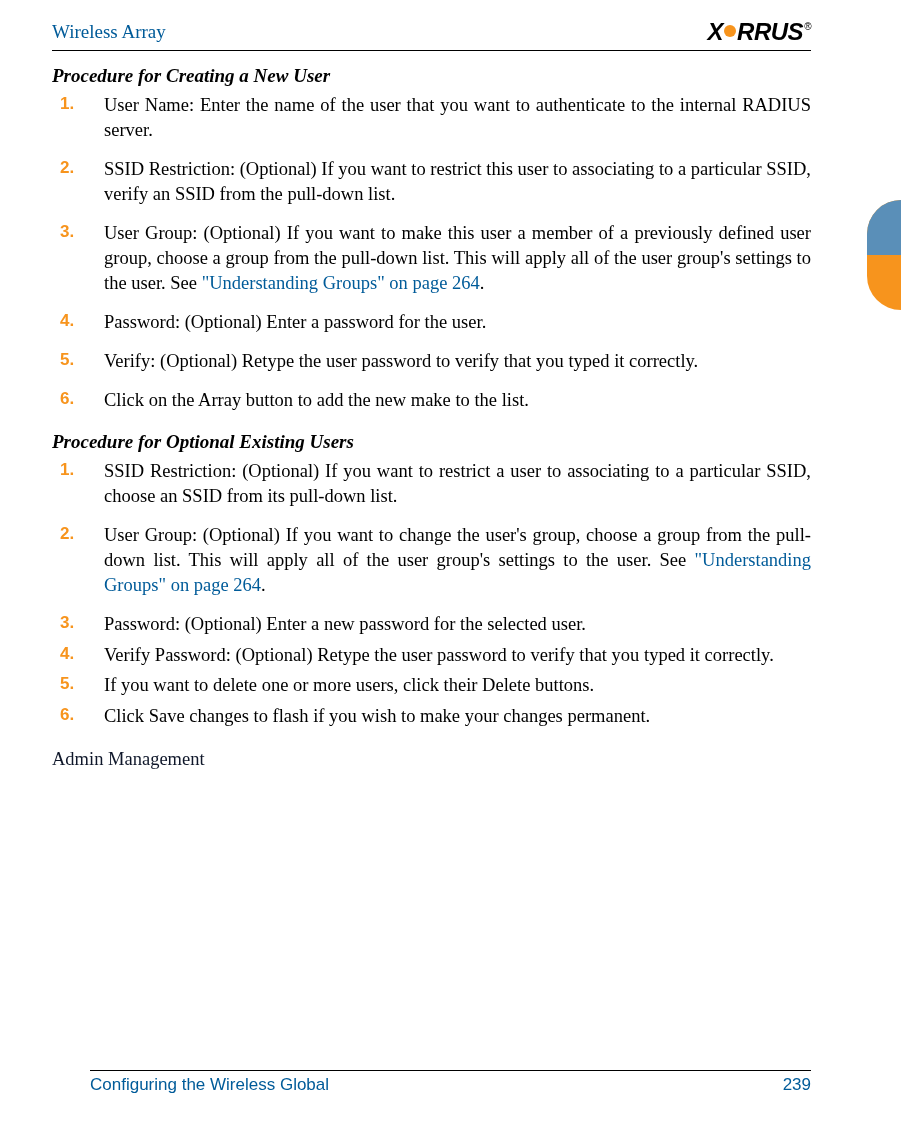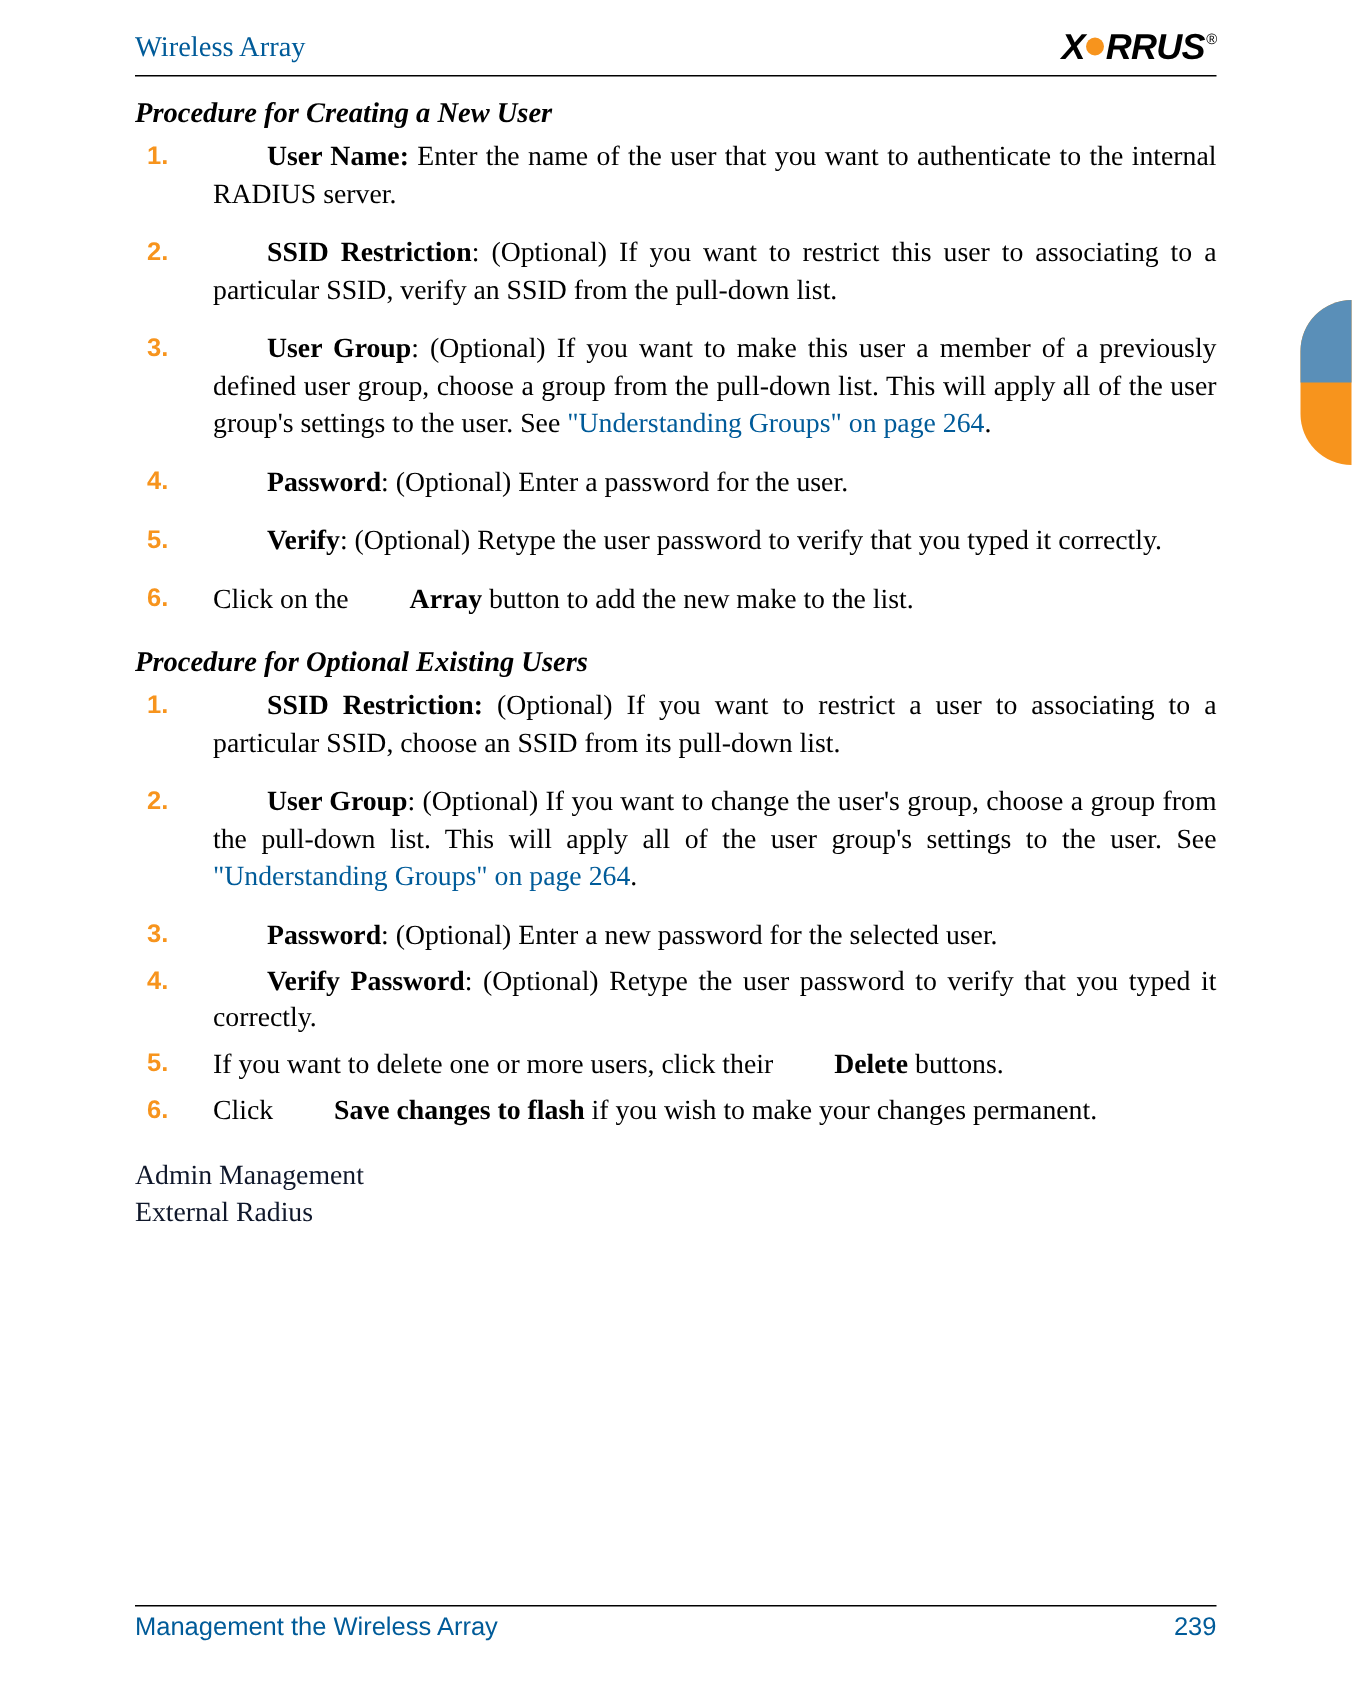--- a/index.html
+++ b/index.html
@@ -11,21 +11,21 @@
       color: #000;
       background: #fff;
       width: 901px;
       height: 1137px;
       position: relative;
       overflow: hidden;
     }
     .page {
       position: relative;
       box-sizing: border-box;
-      padding: 18px 90px 0 90px;
+      padding: 18px 90px 0 52px;
       width: 901px;
     }
     .header-row {
       display: flex;
       justify-content: space-between;
       align-items: center;
       padding-bottom: 2px;
     }
     .header-title {
       color: #005b99;
@@ -97,21 +97,21 @@
     ol.steps.managing > li:nth-child(2) { margin-bottom: 14px; }
     .step-num {
       position: absolute;
       left: 8px;
       top: 0;
       color: #f7941d;
       font-weight: bold;
       font-family: Arial, Helvetica, sans-serif;
       font-size: 17px;
     }
-    .bold { font-weight: bold; margin-left: 36px; }
+    .bold { font-weight: normal; }
     .link {
       color: #005b99;
     }
     .see-also {
       color: #f7941d;
       font-style: italic;
       font-weight: bold;
       font-size: 18px;
       margin: 16px 0 2px 0;
     }
@@ -223,29 +223,28 @@
       <span>If you want to delete one or more users, click their </span><span class="bold">Delete</span><span> buttons.</span>
     </li>
     <li>
       <span class="step-num">6.</span>
       <span>Click </span><span class="bold">Save changes to flash</span><span> if you wish to make your changes permanent.</span>
     </li>
   </ol>
 
   <div class="see-also-links">
     <div>Admin Management</div>
-    <div>External Radius</div>
   </div>
 
 </div>
 
 <div class="footer">
   <hr class="hr-bottom">
   <div class="footer-row">
-    <span>Management the Wireless Array</span>
+    <span>Configuring the Wireless Global</span>
     <span>239</span>
   </div>
 </div>
 
 <div class="thumb-tab">
   <div class="orange"></div>
   <div class="blue"></div>
 </div>
 
 </body></html>

